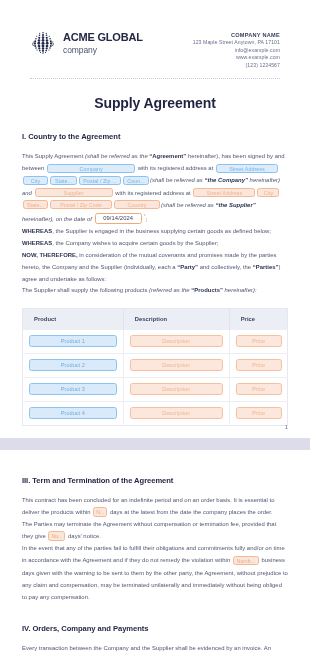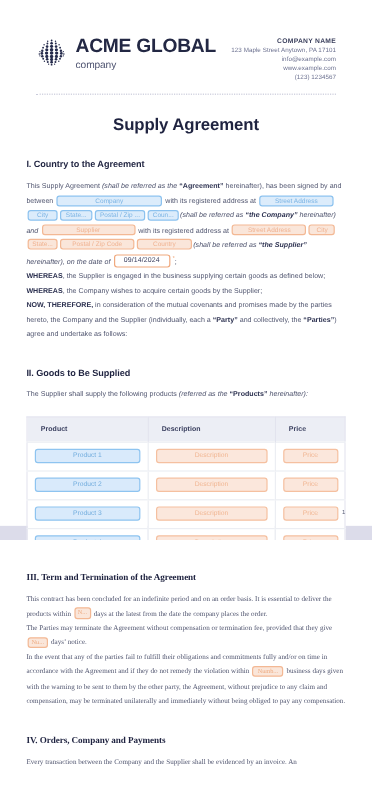--- a/index.html
+++ b/index.html
@@ -20,21 +20,21 @@
     overflow: hidden;
   }
 
   
   .page {
     background: #ffffff;
     padding: 0 22px;
     position: relative;
   }
   .page-1 { padding-top: 22px; height: 438px; }
-  .page-2 { height: 181px; padding-top: 26px; font-family: Liberation Serif, serif; }
+  .page-2 { height: 181px; padding-top: 26px; }
 
   .page-divider {
     height: 12px;
     background: #dcdcea;
     width: 100%;
   }
 
   .page-number {
     position: absolute;
     right: 22px;
@@ -51,21 +51,21 @@
     justify-content: space-between;
     padding: 8px 8px 0 8px;
   }
 
   .brand { display: flex; align-items: center; gap: 7px; }
 
   .logo-mark { width: 26px; height: 26px; flex: 0 0 26px; display:block; }
 
   .brand-text { line-height: 1.05; padding-top: 1px; }
   .brand-name {
-    font-size: 16px;
+    font-size: 11px;
     font-weight: 700;
     color: #232844;
     letter-spacing: -0.2px;
     font-stretch: condensed;
   }
   .brand-sub {
     font-size: 8.5px;
     color: #4e5370;
     margin-top: 2px;
     letter-spacing: -0.1px;
@@ -334,21 +334,20 @@
     <div class="section-heading">I. Country to the Agreement</div>
 
     <p class="body"><span>This Supply Agreement </span><span class="i">(shall be referred as the </span><span class="b">“Agreement”</span><span> hereinafter), has been signed by and between </span><span class="fld fld-blue w-company">Company</span><span> with its registered address at </span><span class="fld fld-blue w-street">Street Address</span><span class="fld fld-blue w-city">City</span><span class="fld fld-blue w-state">State...</span><span class="fld fld-blue w-postal">Postal / Zip ...</span><span class="fld fld-blue w-country-s">Coun...</span><span class="i">(shall be referred as </span><span class="bi">“the Company”</span><span class="i"> hereinafter) and </span><span class="fld fld-orange w-supplier">Supplier</span><span> with its registered address at </span><span class="fld fld-orange w-street2">Street Address</span><span class="fld fld-orange w-city2">City</span><span class="fld fld-orange w-state2">State...</span><span class="fld fld-orange w-postal2">Postal / Zip Code</span><span class="fld fld-orange w-country2">Country</span><span class="i">(shall be referred as </span><span class="bi">“the Supplier”</span><span class="i"> hereinafter), on the date of </span><span class="fld fld-date w-date">09/14/2024</span><span class="date-star">*</span><span>;</span></p>
 
     <p class="body para-gap"><span class="b">WHEREAS</span><span>, the Supplier is engaged in the business supplying certain goods as defined below;</span></p>
 
     <p class="body"><span class="b">WHEREAS</span><span>, the Company wishes to acquire certain goods by the Supplier;</span></p>
 
     <p class="body"><span class="b">NOW, THEREFORE,</span><span> in consideration of the mutual covenants and promises made by the parties hereto, the Company and the Supplier (individually, each a </span><span class="b">“Party”</span><span> and collectively, the </span><span class="b">“Parties”</span><span>) agree and undertake as follows:</span></p>
 
-    <div class="section-heading">II. Goods to Be Supplied</div>
 
     <p class="body tight"><span>The Supplier shall supply the following products </span><span class="i">(referred as the </span><span class="b">“Products”</span><span class="i"> hereinafter):</span></p>
 
     <table class="table">
       <thead>
         <tr>
           <th class="col-product">Product</th>
           <th class="col-desc">Description</th>
           <th class="col-price">Price</th>
         </tr>

